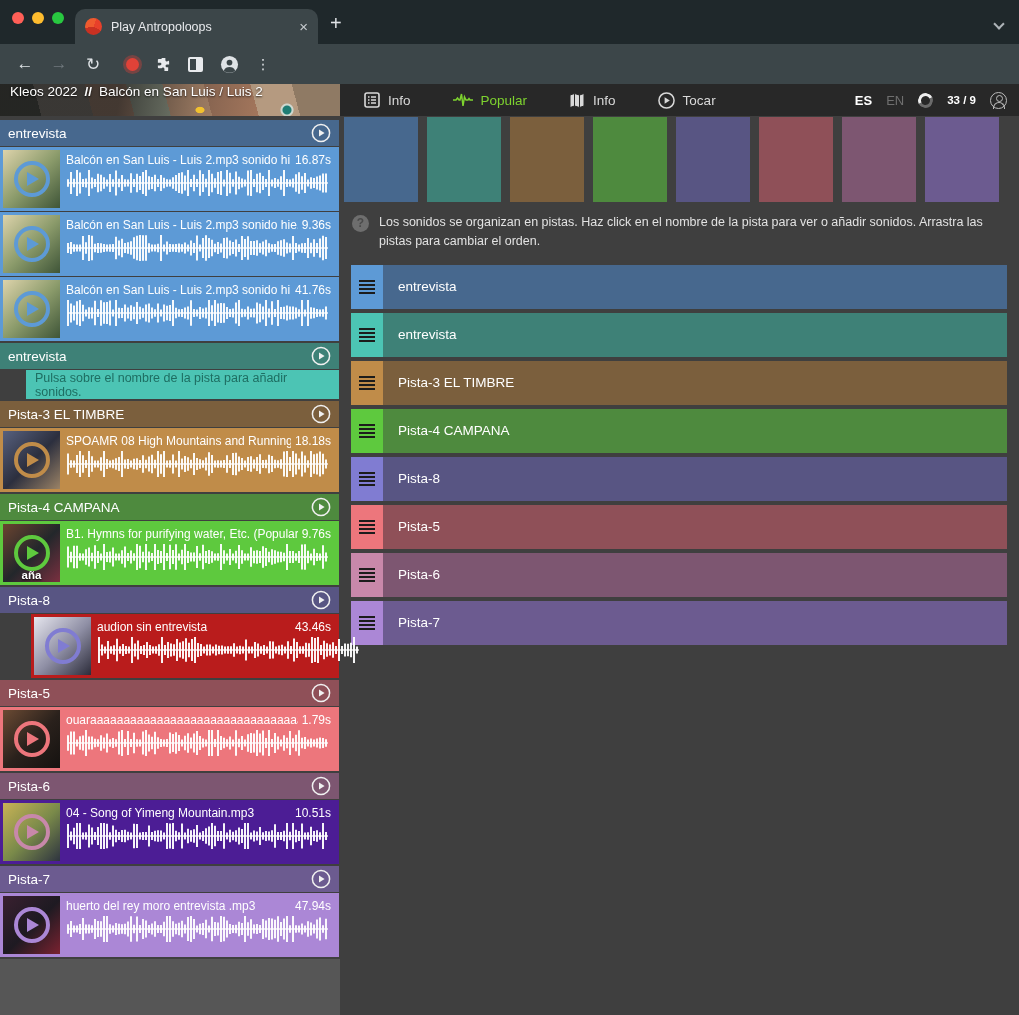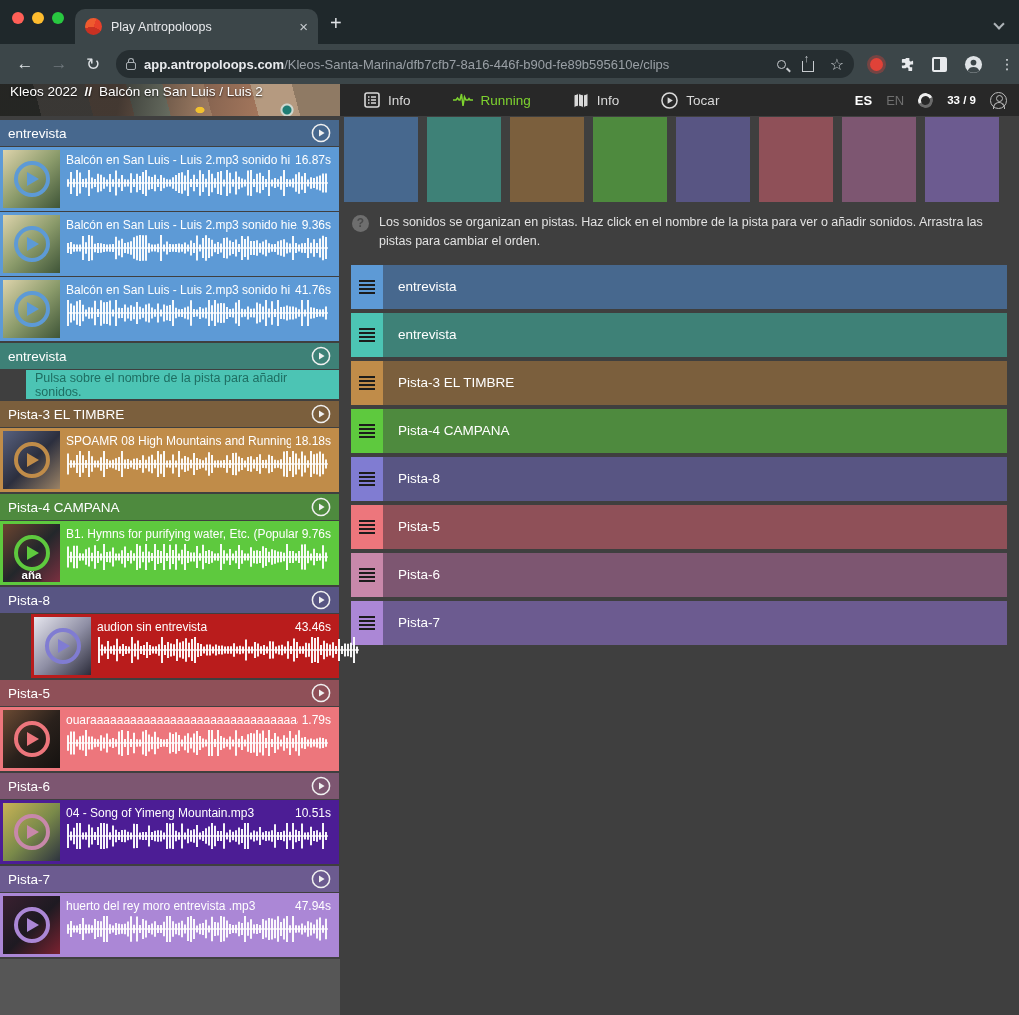--- a/index.html
+++ b/index.html
@@ -134,29 +134,20 @@
       <div class="tabclose">×</div>
     </div>
     <div class="newtab">+</div>
     <div class="tabchev"></div>
   </div>
 
   <div class="toolbar">
     <div class="navbtn" style="margin-left:8px">←</div>
     <div class="navbtn dim">→</div>
     <div class="navbtn">↻</div>
-    <div class="urlpill">
-      <div class="lock"></div>
-      <div class="urltext"><span class="urldomain">app.antropoloops.com</span><span class="urlpath">/Kleos-Santa-Marina/dfb7cfb7-8a16-446f-b90d-fe89b595610e/clips</span></div>
-      <div class="pillicons">
-        <div class="mag"></div>
-        <div class="share"></div>
-        <div class="star">☆</div>
-      </div>
-    </div>
     <div class="toolicons">
       <div class="record"></div>
       <svg class="puzzle" viewBox="0 0 16 16">
           <path fill="#e8eaed" d="M6 1h4v2.2a1.6 1.6 0 0 0 3 .8c.5 0 1 .4 1 1v3h-2.2a1.6 1.6 0 0 0-.8 3H13v3a1 1 0 0 1-1 1H9v-2.2a1.6 1.6 0 0 0-3-.8H3a1 1 0 0 1-1-1V9h2.2a1.6 1.6 0 0 0 .8-3H2V3a1 1 0 0 1 1-1h3z"></path>
         </svg>
       <div class="panel"></div>
       <svg class="avatar" viewBox="0 0 20 20">
           <circle cx="10" cy="10" r="9" fill="#dfe3e6"></circle>
           <circle cx="10" cy="8" r="3" fill="#3c4649"></circle>
           <path d="M4 16.5c1-3 3.4-4 6-4s5 1 6 4a9 9 0 0 1-12 0z" fill="#3c4649"></path>
@@ -174,21 +165,21 @@
         <svg width="16" height="16" viewBox="0 0 16 16">
             <rect x="1" y="1" width="14" height="14" rx="2" fill="none" stroke="#d9d9d9" stroke-width="1.6"></rect>
             <path d="M4 5h1.5M7 5h5M4 8h1.5M7 8h5M4 11h1.5M7 11h5" stroke="#d9d9d9" stroke-width="1.4"></path>
           </svg>
         <span>Info</span>
       </div>
       <div class="hnav-item" style="color:#7ed32f">
         <svg width="20" height="14" viewBox="0 0 20 14">
             <path d="M0 7h3l1.5-2 1.5 2h1L8.5 1 10 13l1.5-9L13 7h2l1-1.5L17 7h3" fill="none" stroke="#7ed32f" stroke-width="1.5"></path>
           </svg>
-        <span>Running</span>
+        <span>Popular</span>
       </div>
       <div class="hnav-item">
         <svg width="16" height="15" viewBox="0 0 16 15">
             <path d="M1 2l4.5-1.5L10.5 2 15 .5V13l-4.5 1.5L5.5 13 1 14.5zM5.5.5V13M10.5 2v12.5" fill="#d9d9d9" stroke="#282828" stroke-width="1"></path>
           </svg>
         <span>Info</span>
       </div>
       <div class="hnav-item">
         <svg width="17" height="17" viewBox="0 0 18 18">
             <circle cx="9" cy="9" r="8" fill="none" stroke="#d9d9d9" stroke-width="1.6"></circle>

